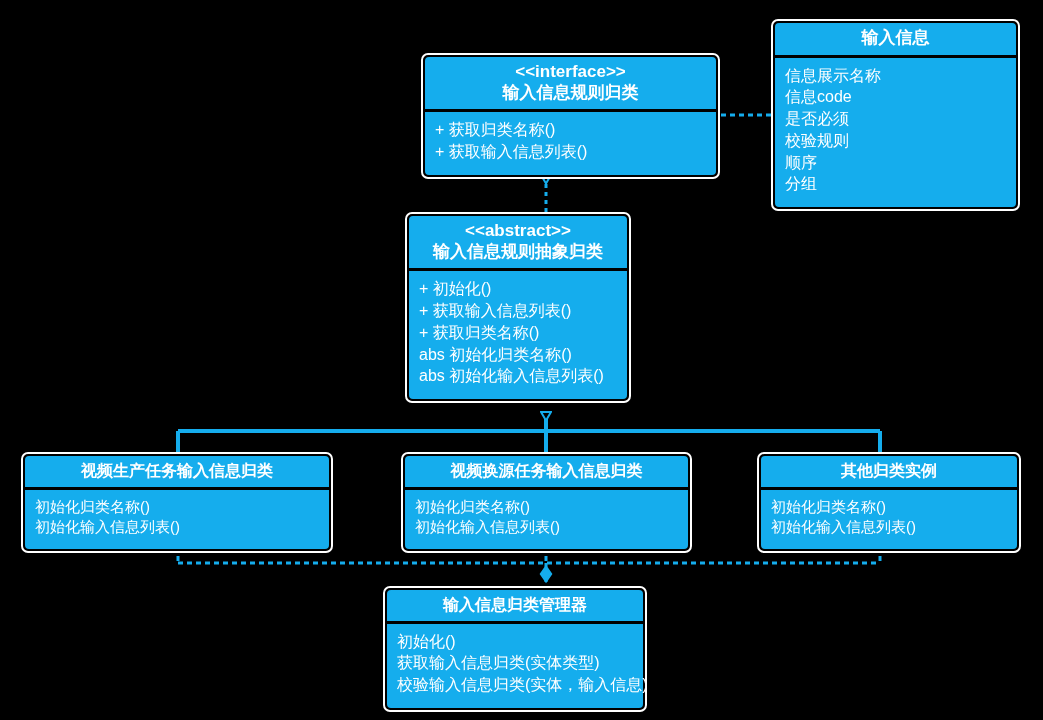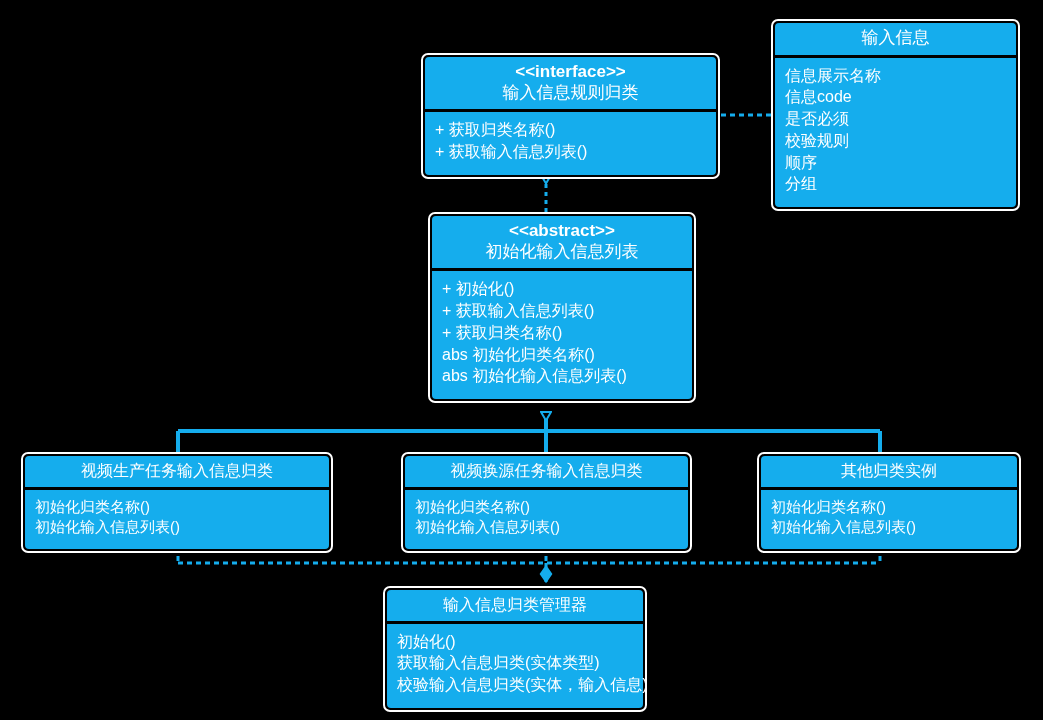--- a/index.html
+++ b/index.html
@@ -49,21 +49,21 @@
     font-weight: bold;
     padding: 5px 6px 6px 6px;
     line-height: 1.22;
   }
   .uml-head .stereo {
     display: block;
     font-weight: bold;
   }
   .uml-head .cname {
     display: block;
-    font-weight: normal;
+    font-weight: bold;
   }
   .uml-body {
     background: #15ADED;
     border-radius: 0 0 4px 4px;
     margin-top: 3px;
     padding: 7px 10px 12px 10px;
     color: #ffffff;
   }
   .uml-body .member {
     display: block;
@@ -73,21 +73,21 @@
   }
 
   
   .fs-15 { font-size: 15px; }
   .fs-16 { font-size: 16px; }
   .fs-17 { font-size: 17px; }
 
   
   #box-interface   { left: 421px; top: 53px;  width: 299px; }
   #box-inputinfo   { left: 771px; top: 19px;  width: 249px; }
-  #box-abstract    { left: 428px; top: 212px; width: 268px; }
+  #box-abstract    { left: 405px; top: 212px; width: 226px; }
   #box-video-prod  { left: 21px;  top: 452px; width: 312px; }
   #box-video-trans { left: 401px; top: 452px; width: 291px; }
   #box-other       { left: 757px; top: 452px; width: 264px; }
   #box-manager     { left: 383px; top: 586px; width: 264px; }
 </style>
 </head>
 <body>
 
 <div id="canvas">
 
@@ -151,21 +151,21 @@
       <span class="member">是否必须</span>
       <span class="member">校验规则</span>
       <span class="member">顺序</span>
       <span class="member">分组</span>
     </div>
   </div>
 
   <div class="uml-box" id="box-abstract">
     <div class="uml-head fs-17">
       <span class="stereo">&lt;&lt;abstract&gt;&gt;</span>
-      <span class="cname">初始化输入信息列表</span>
+      <span class="cname">输入信息规则抽象归类</span>
     </div>
     <div class="uml-body fs-16">
       <span class="member">+ 初始化()</span>
       <span class="member">+ 获取输入信息列表()</span>
       <span class="member">+ 获取归类名称()</span>
       <span class="member">abs 初始化归类名称()</span>
       <span class="member">abs 初始化输入信息列表()</span>
     </div>
   </div>
 

